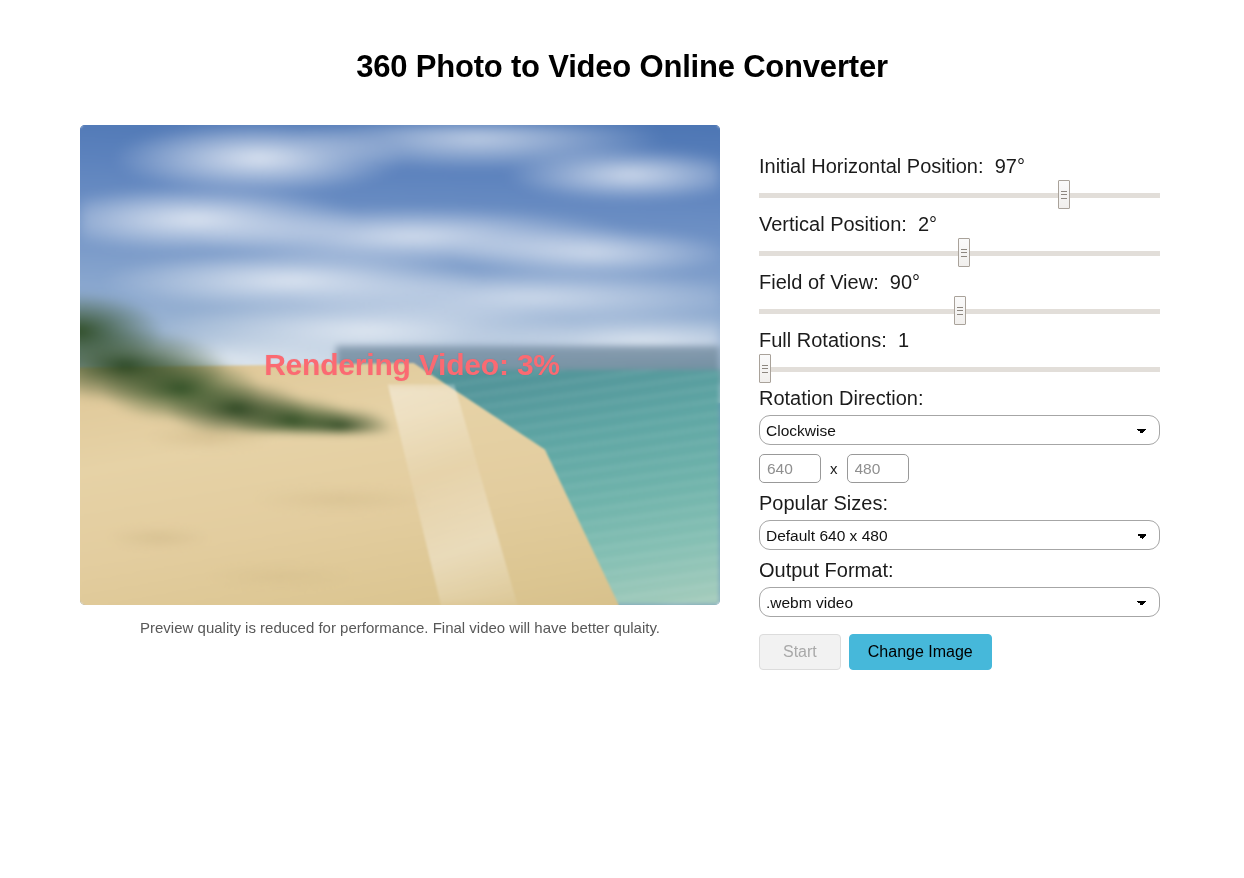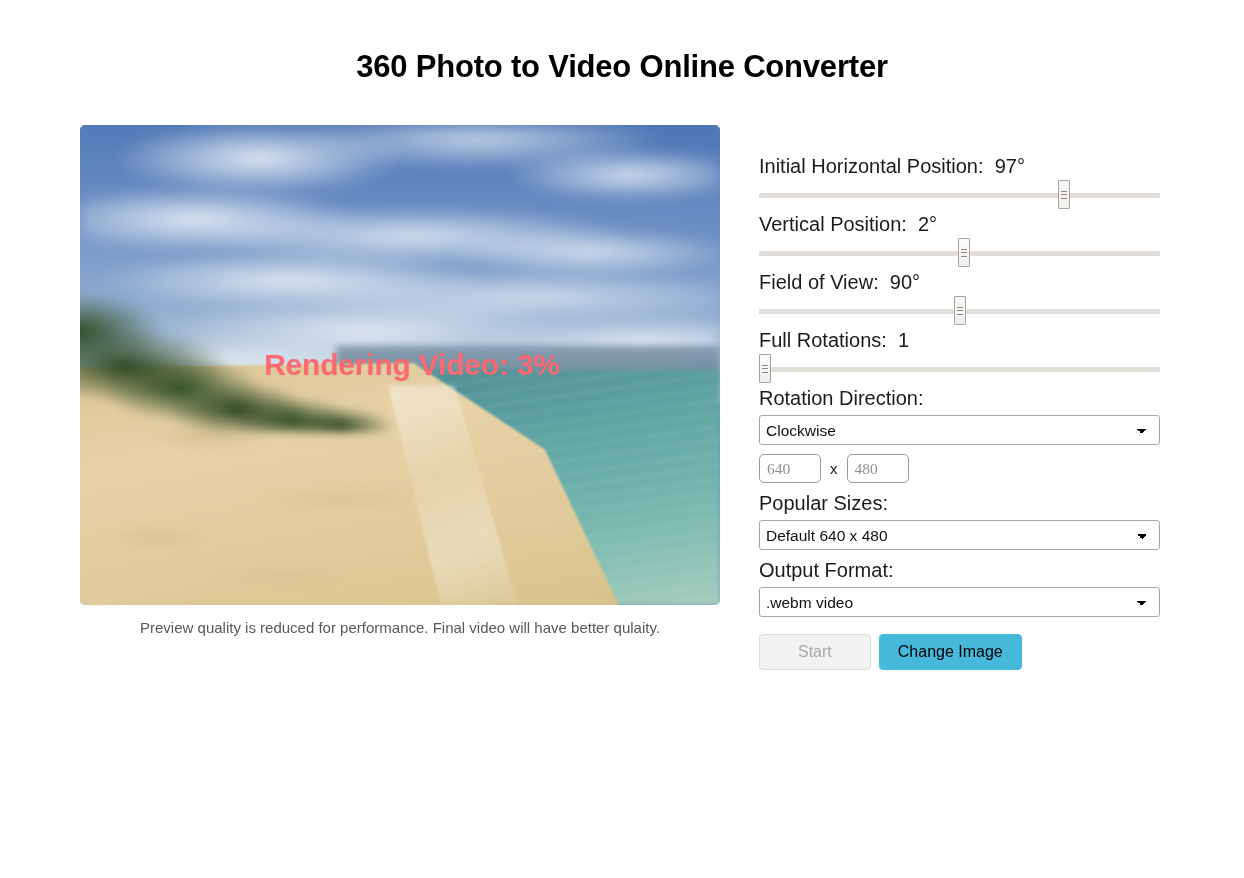--- a/index.html
+++ b/index.html
@@ -233,21 +233,21 @@
   .field-group > .ctrl-label { margin-bottom: 6px; }
 
   select.ctrl-select {
     width: 401px;
     height: 30px;
     font-family: "Liberation Sans", sans-serif;
     font-size: 15.5px;
     color: #111;
     background: #ffffff;
     border: 1px solid #a6a6a6;
-    border-radius: 3px;
+    border-radius: 11px;
     padding: 0 6px;
     appearance: none;
     -webkit-appearance: none;
     background-image:
       linear-gradient(45deg, transparent 50%, #000 50%),
       linear-gradient(135deg, #000 50%, transparent 50%);
     background-position:
       calc(100% - 17px) 13px,
       calc(100% - 12px) 13px;
     background-size: 5px 5px, 5px 5px;
@@ -255,21 +255,21 @@
   }
 
   .dim-row {
     display: flex;
     align-items: center;
     gap: 9px;
   }
   input.dim-input {
     width: 62px;
     height: 29px;
-    font-family: Liberation Serif, serif;
+    font-family: Liberation Sans, sans-serif;
     font-size: 15.5px;
     color: #111;
     border: 1px solid #999;
     border-radius: 5px;
     padding: 0 7px;
     background: #fff;
   }
   input.dim-input::placeholder { color: #8f8f8f; opacity: 1; }
   .dim-x { font-size: 15px; color: #1b1b1b; }
 
@@ -286,21 +286,21 @@
     padding: 9px 18px;
     border: 1px solid transparent;
     cursor: pointer;
     line-height: 1;
   }
   .btn-start {
     background: #f2f2f2;
     border-color: #dcdcdc;
     color: #a9a9a9;
     cursor: default;
-    padding: 9px 38px;
+    padding: 9px 23px;
   }
   .btn-change {
     background: #46b8da;
     border-color: #46b8da;
     color: #000000;
   }
 </style>
 </head>
 <body>
 

